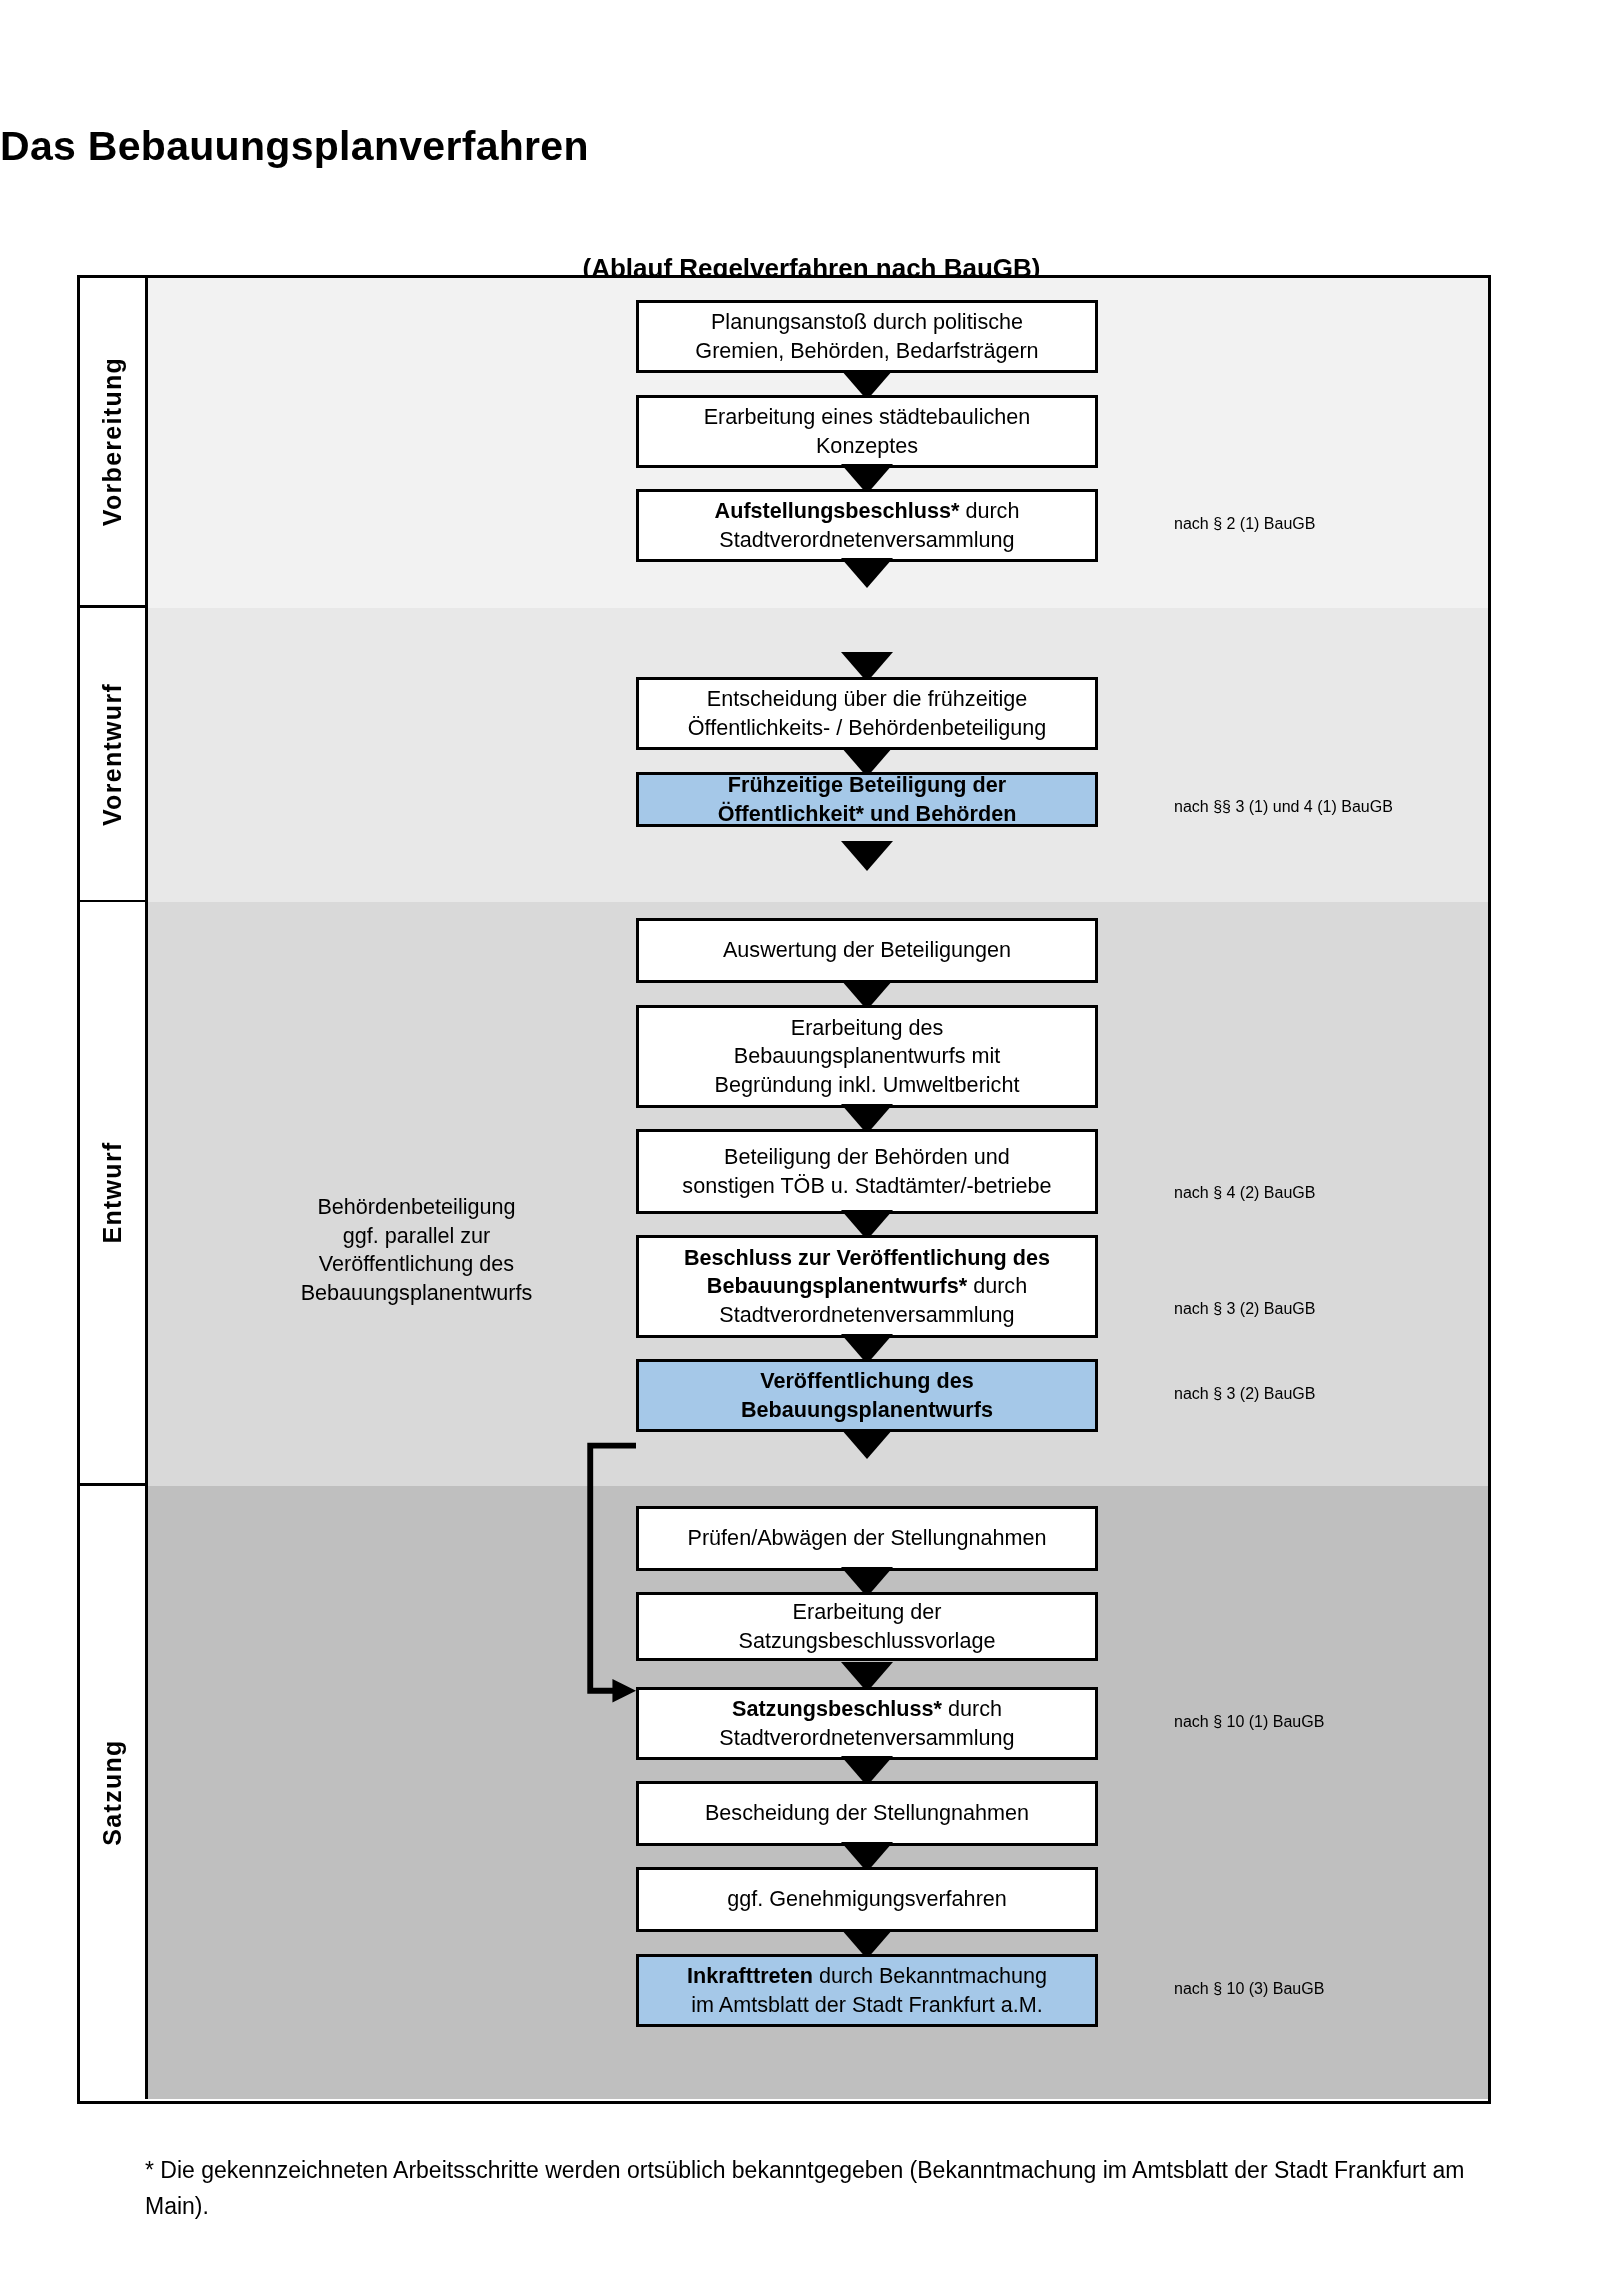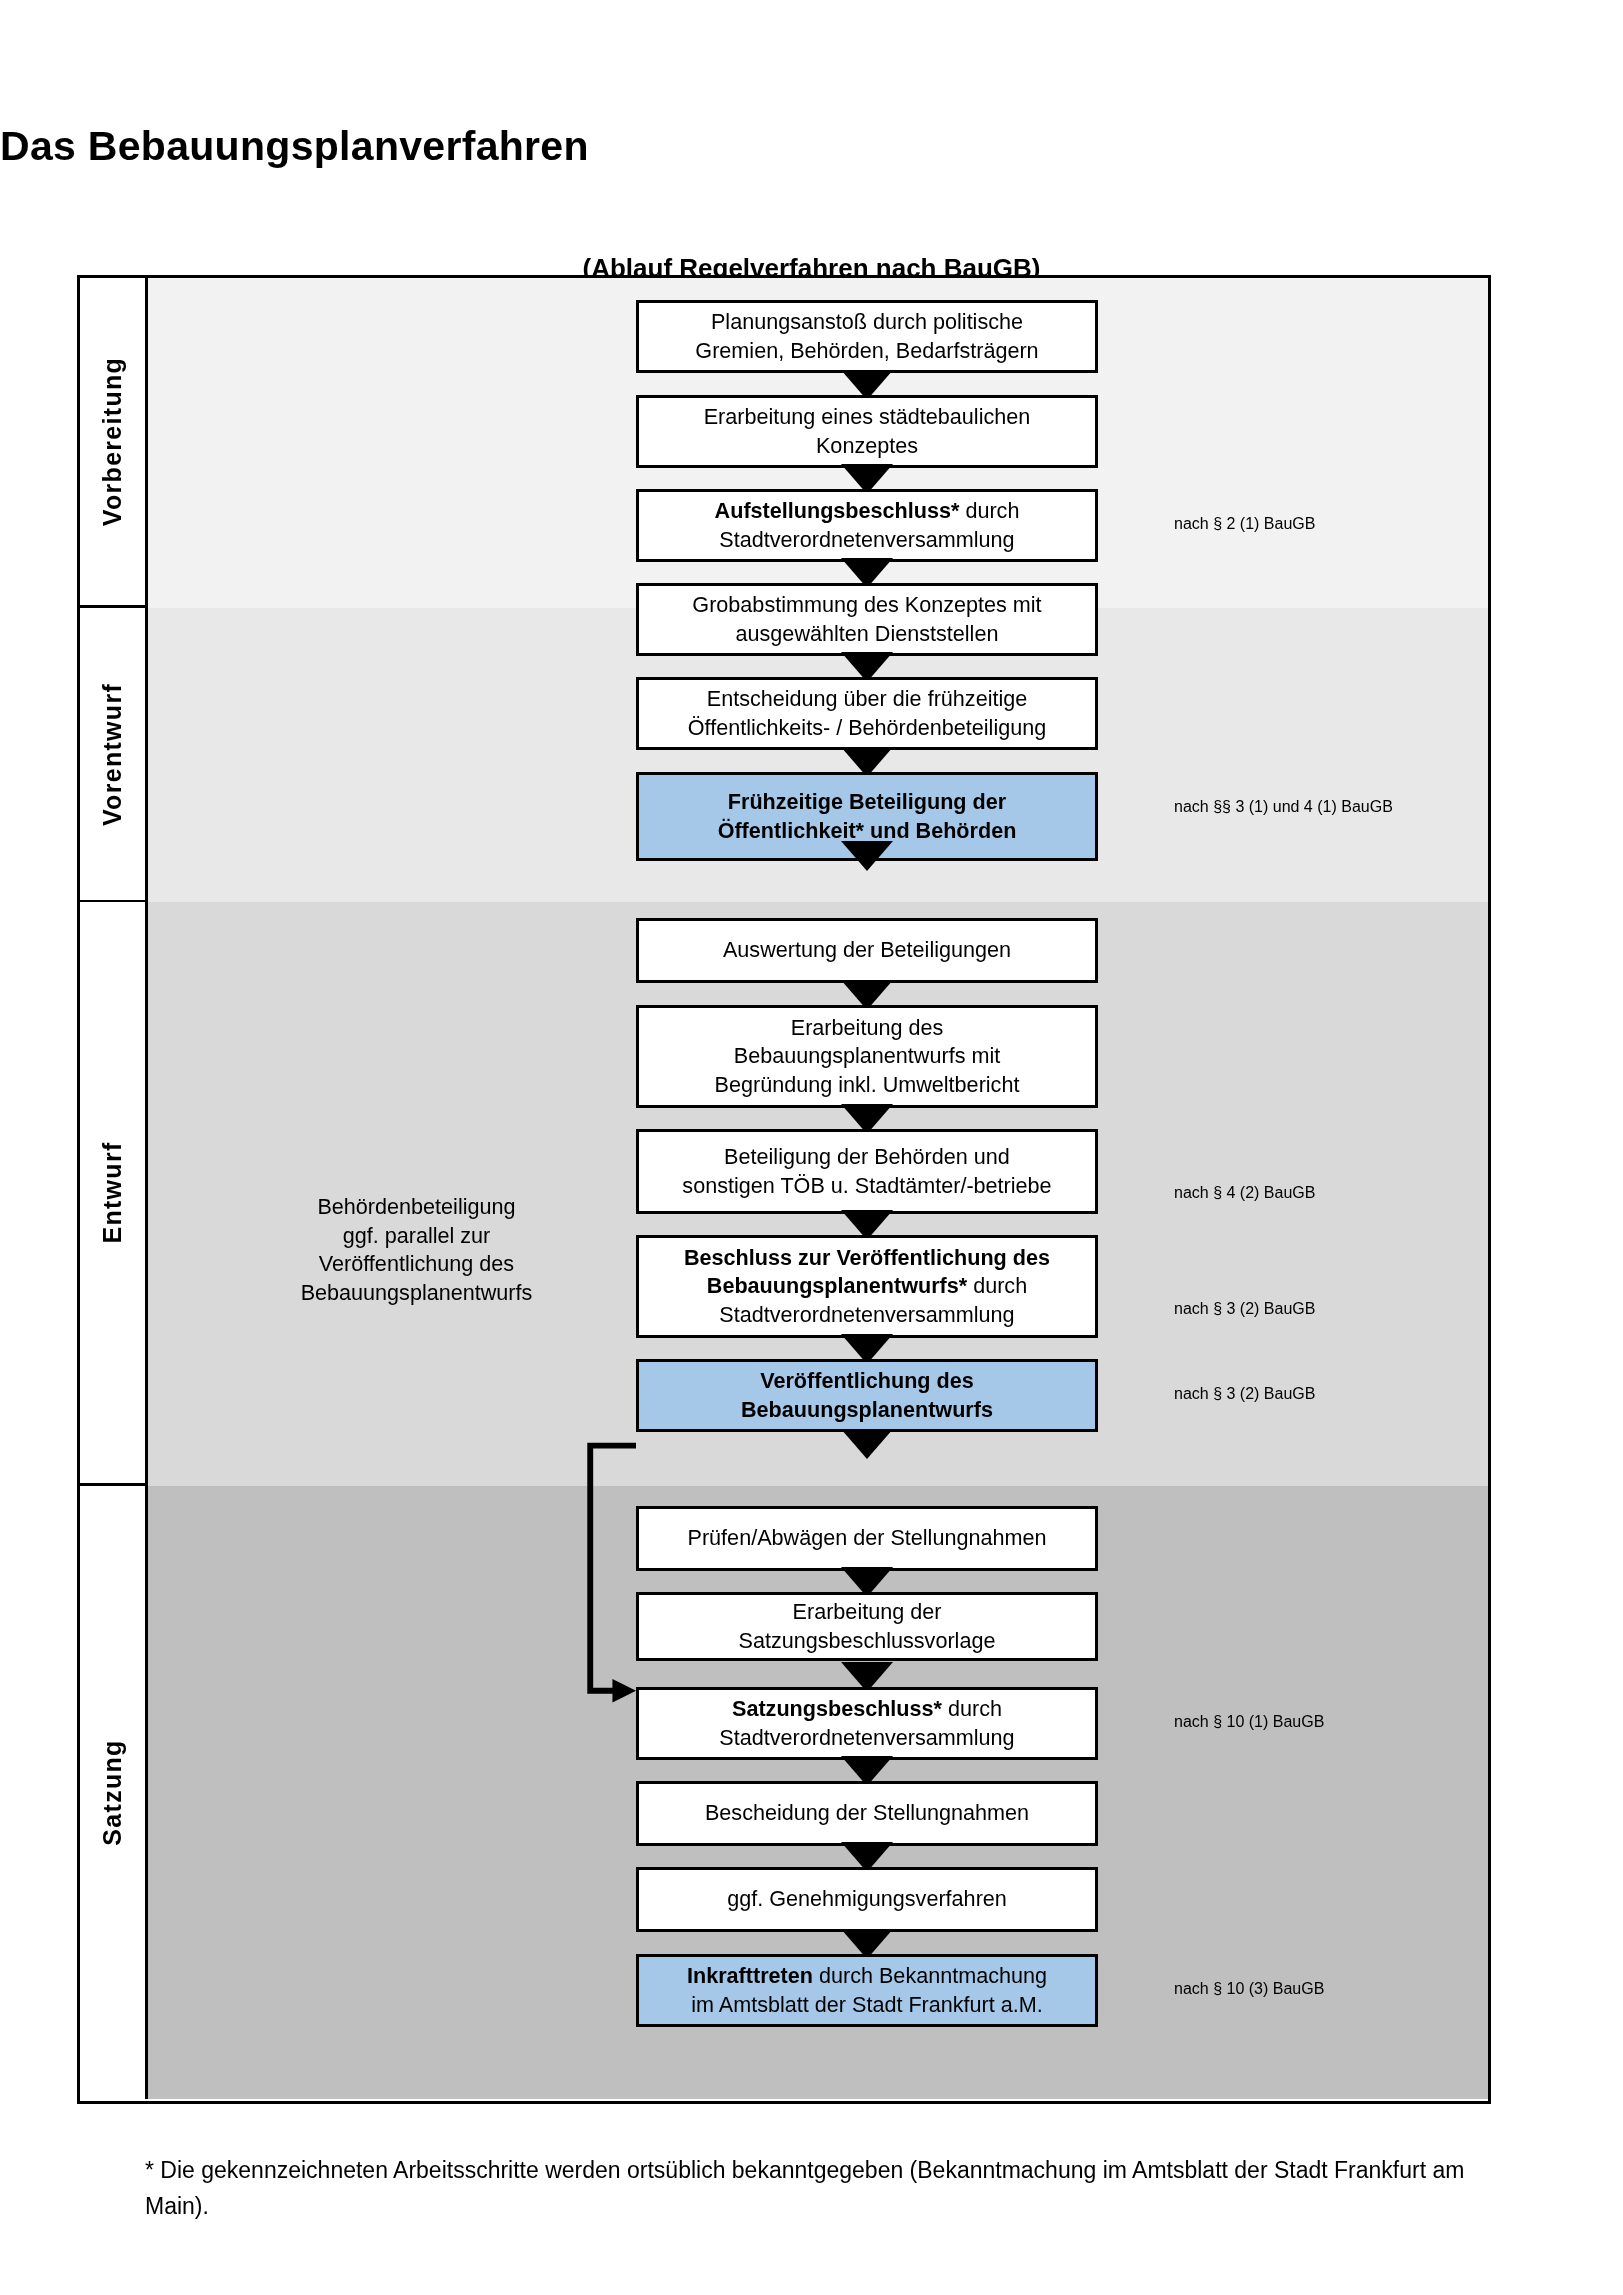--- a/index.html
+++ b/index.html
@@ -97,31 +97,28 @@
   <div class="pbox" style="top:117px;height:73px;">
       <span>Erarbeitung eines städtebaulichen<br>Konzeptes</span>
     </div>
   <div class="arrow-down" style="left:761px;top:186px;"></div>
 
   <div class="pbox" style="top:211px;height:73px;">
       <span><b>Aufstellungsbeschluss*</b> durch<br>Stadtverordnetenversammlung</span>
     </div>
   <div class="arrow-down" style="left:761px;top:280px;"></div>
 
-  <div class="pbox" style="top:305px;height:73px;">
-      <span>Grobabstimmung des Konzeptes mit<br>ausgewählten Dienststellen</span>
-    </div>
   <div class="arrow-down" style="left:761px;top:374px;"></div>
 
   <div class="pbox" style="top:399px;height:73px;">
       <span>Entscheidung über die frühzeitige<br>Öffentlichkeits- / Behördenbeteiligung</span>
     </div>
   <div class="arrow-down" style="left:761px;top:469px;"></div>
 
-  <div class="pbox blue" style="top:494px;height:89px;">
+  <div class="pbox blue" style="top:494px;height:55px;">
       <span><b>Frühzeitige Beteiligung der</b><br><b>Öffentlichkeit* und Behörden</b></span>
     </div>
   <div class="arrow-down" style="left:761px;top:563px;"></div>
 
   <div class="pbox" style="top:640px;height:65px;">
       <span>Auswertung der Beteiligungen</span>
     </div>
   <div class="arrow-down" style="left:761px;top:702px;"></div>
 
   <div class="pbox" style="top:727px;height:103px;">

